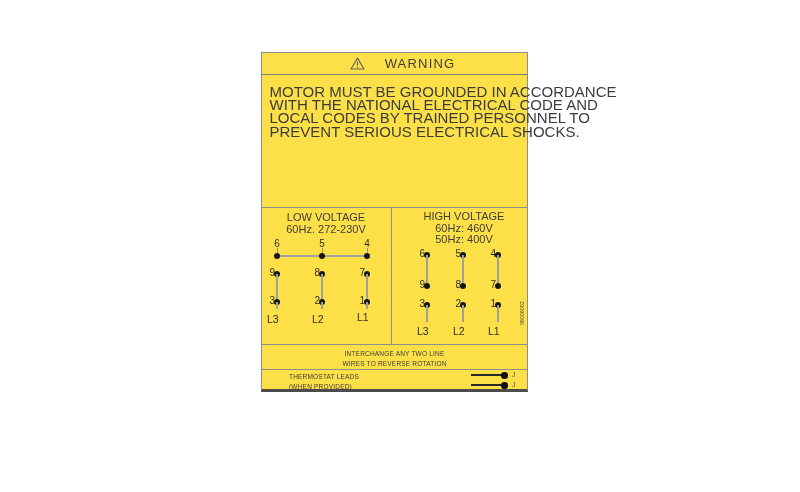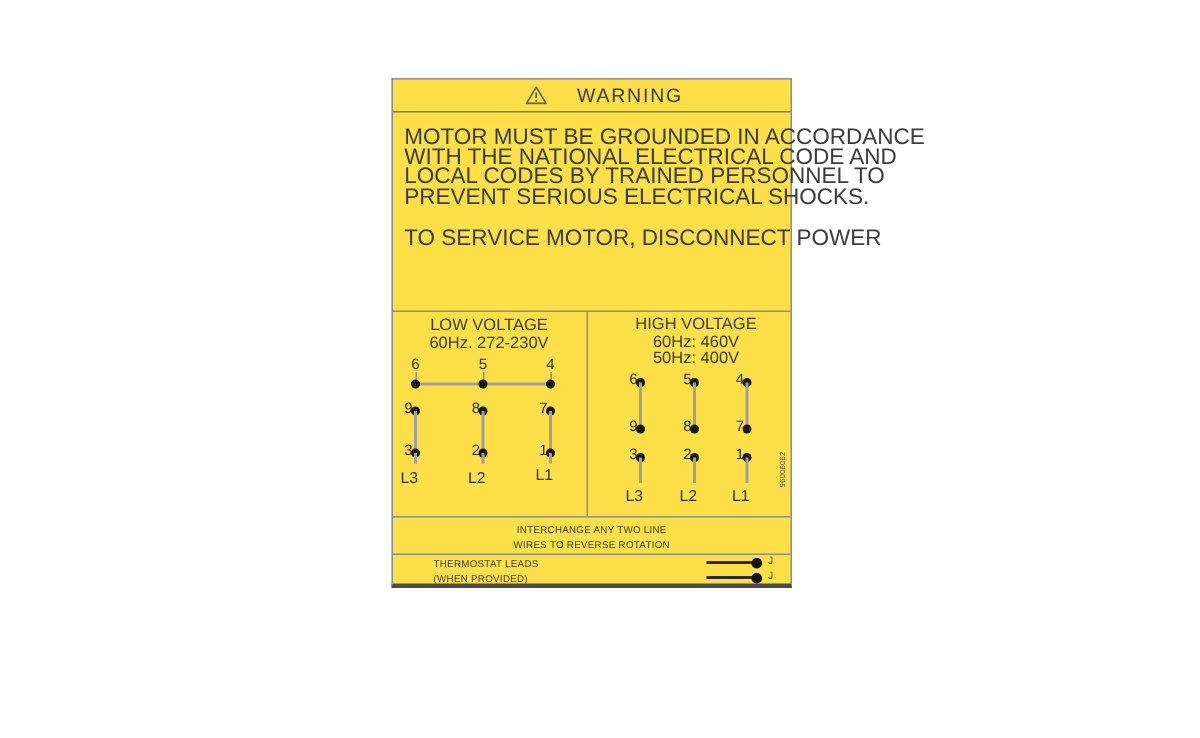--- a/index.html
+++ b/index.html
@@ -66,21 +66,20 @@
     </div>
 
     <div class="textarea">
       <div>
         <div class="tl">MOTOR MUST BE GROUNDED IN ACCORDANCE</div>
         <div class="tl">WITH THE NATIONAL ELECTRICAL CODE AND</div>
         <div class="tl">LOCAL CODES BY TRAINED PERSONNEL TO</div>
         <div class="tl">PREVENT SERIOUS ELECTRICAL SHOCKS.</div>
       </div>
       <div class="para-gap">
-        <div class="tl">TO SERVICE MOTOR, DISCONNECT POWER</div>
       </div>
     </div>
 
     <div class="volt">
 
       <div class="panel lowp">
         <div class="ptitle" style="left:0;width:128px;top:3px">LOW VOLTAGE</div>
         <div class="ptitle" style="left:0;width:128px;top:15px">60Hz. 272-230V</div>
 
         <div class="hline" style="left:15px;top:47.2px;width:90px"></div>

